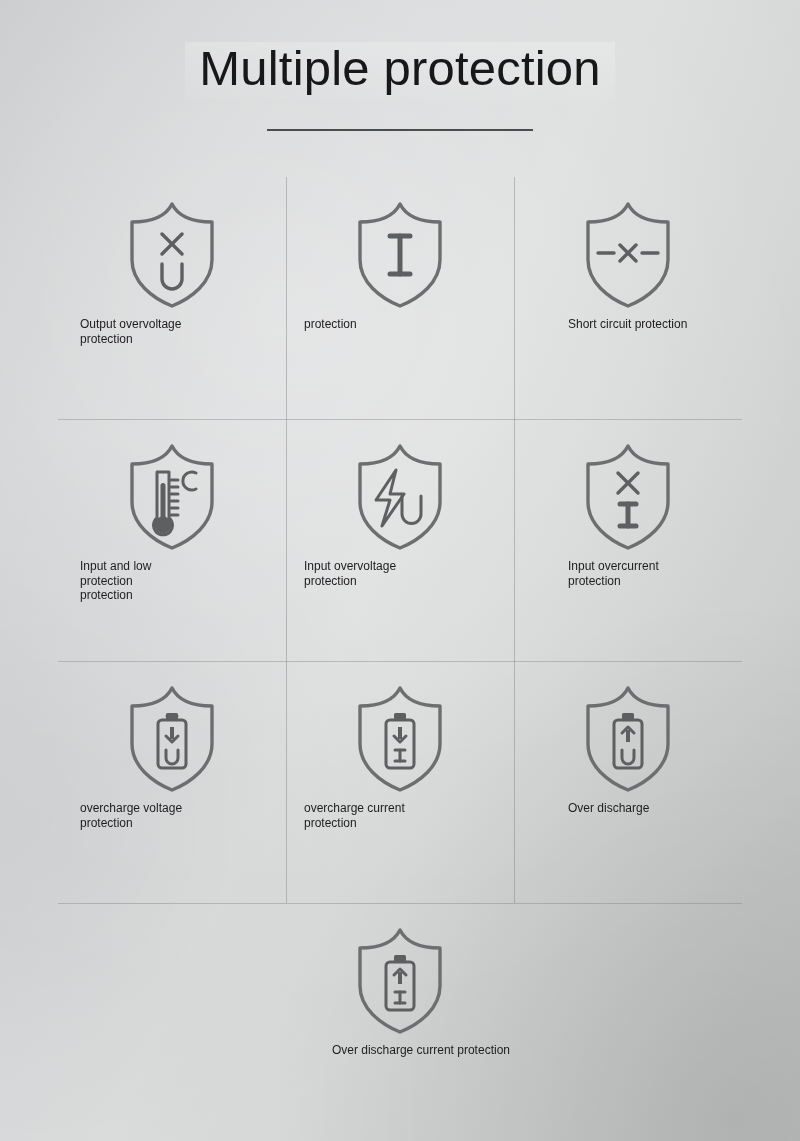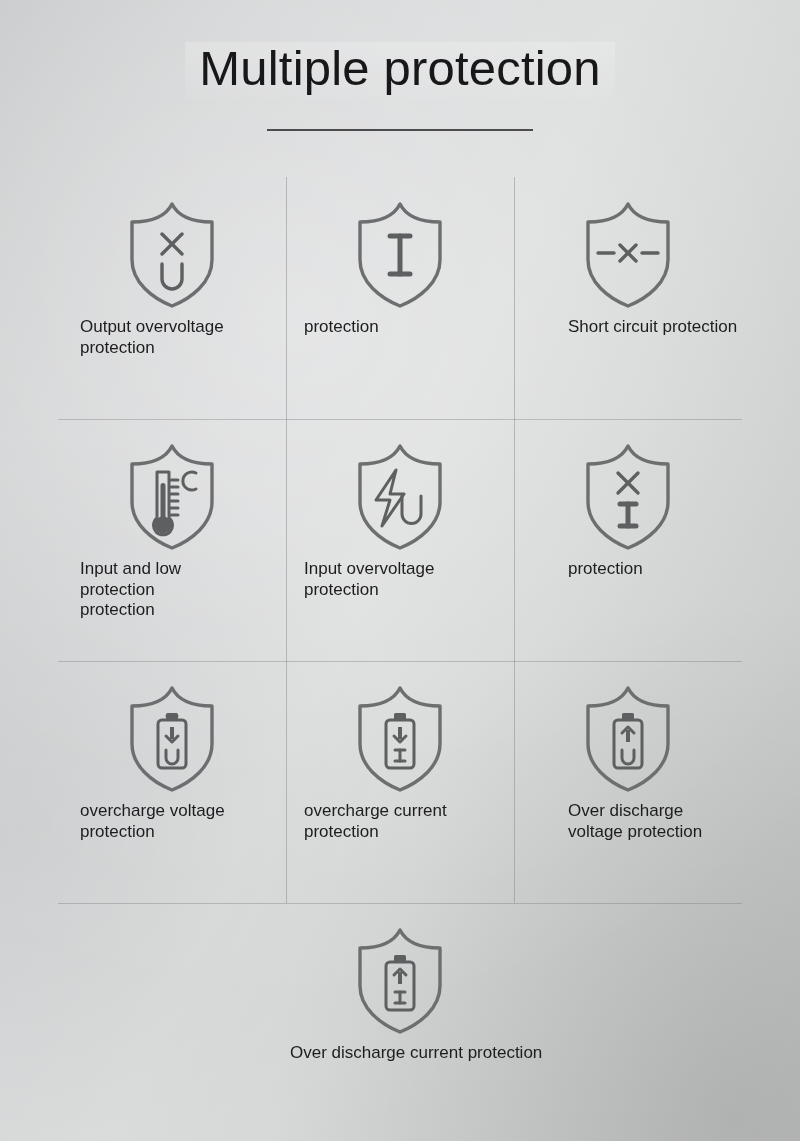--- a/index.html
+++ b/index.html
@@ -134,21 +134,21 @@
     stroke-linecap: round;
     stroke-linejoin: round;
   }
   .glyph-fill {
     fill: #5e5f61;
     stroke: none;
   }
 
   .cell-label {
     color: #1d1d1f;
-    font-size: 17px;
+    font-size: 12px;
     line-height: 1.22;
     padding: 0 14px;
     text-align: left;
   }
   .cell-label.pad-a  { padding-left: 22px; }
   .cell-label.pad-b  { padding-left: 18px; }
   .cell-label.pad-c  { padding-left: 14px; margin-left: 40px; }
   .cell-label.centered { text-align: right; padding: 0 4px; }
 
   .cell-label .ln { display: block; white-space: nowrap; }
@@ -280,20 +280,21 @@
               <path d="M64 35 L44 55"></path>
             </g>
             <g class="glyph" style="stroke-width:5">
               <path d="M46 66 L62 66"></path>
               <path d="M54 66 L54 88"></path>
               <path d="M46 88 L62 88"></path>
             </g>
           </svg>
         </div>
         <div class="cell-label pad-c">
+          <span class="ln">Input overcurrent</span>
           <span class="ln">protection</span>
         </div>
       </div>
     </div>
 
     <div class="grid-row">
       <div class="h-div" style="top:0"></div>
       <div class="v-div" style="left:33.3333%"></div>
       <div class="v-div" style="left:66.6666%"></div>
 
@@ -352,21 +353,20 @@
               <path d="M48 70 L48 78 A6 6 0 0 0 60 78 L60 70"></path>
             </g>
             <g class="glyph-fill">
               <rect x="48" y="33" width="12" height="8" rx="1.5"></rect>
               <rect x="52" y="50" width="4" height="12"></rect>
             </g>
           </svg>
         </div>
         <div class="cell-label pad-c">
           <span class="ln">Over discharge</span>
-          <span class="ln">voltage protection</span>
         </div>
       </div>
     </div>
 
     <div class="grid-row">
       <div class="h-div" style="top:0"></div>
 
       <div class="cell center-single">
         <div class="icon-wrap">
           <svg width="108" height="116" viewBox="0 0 108 116" aria-hidden="true">

